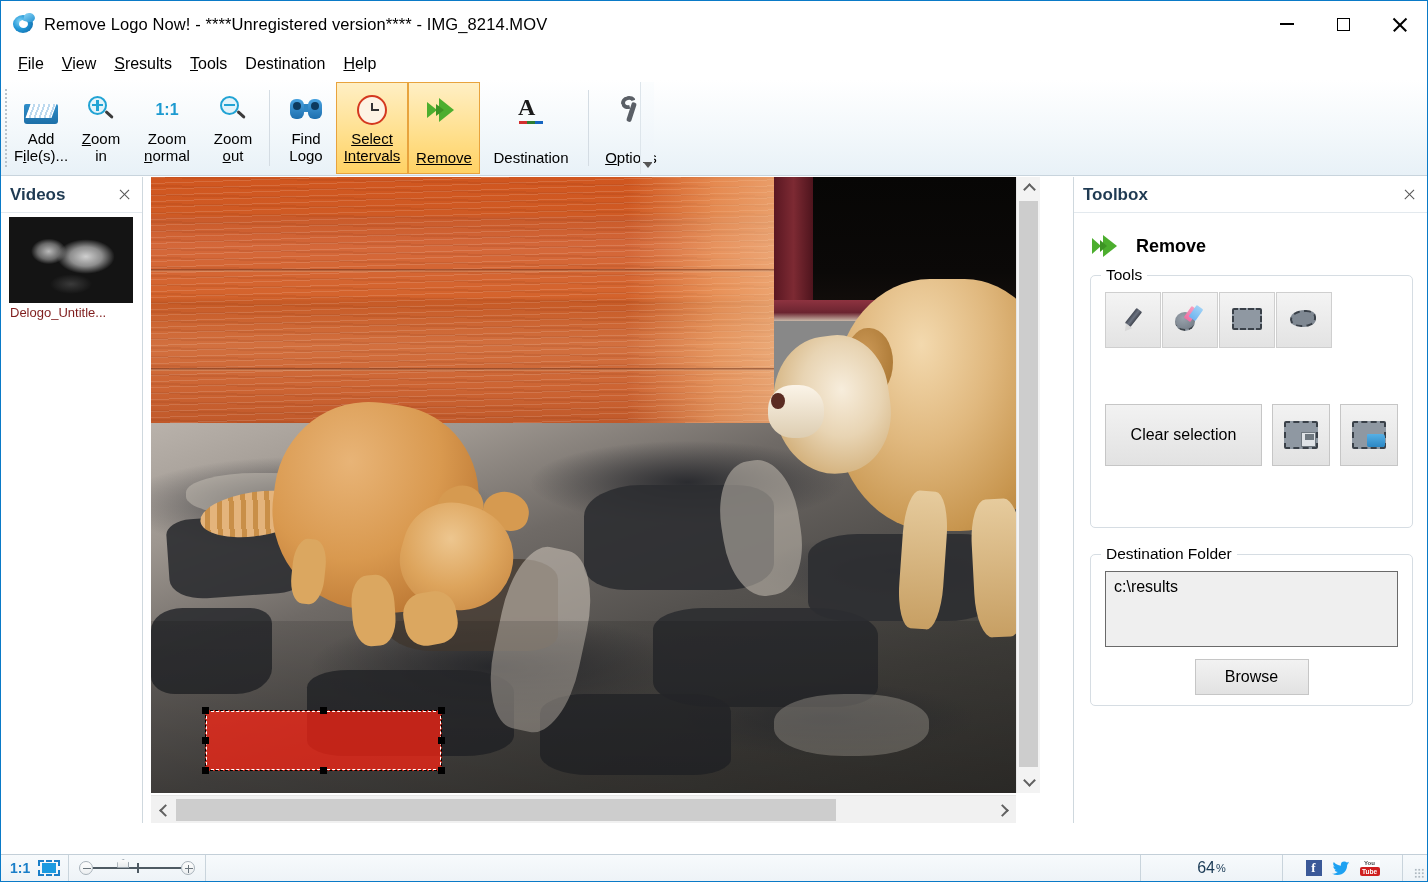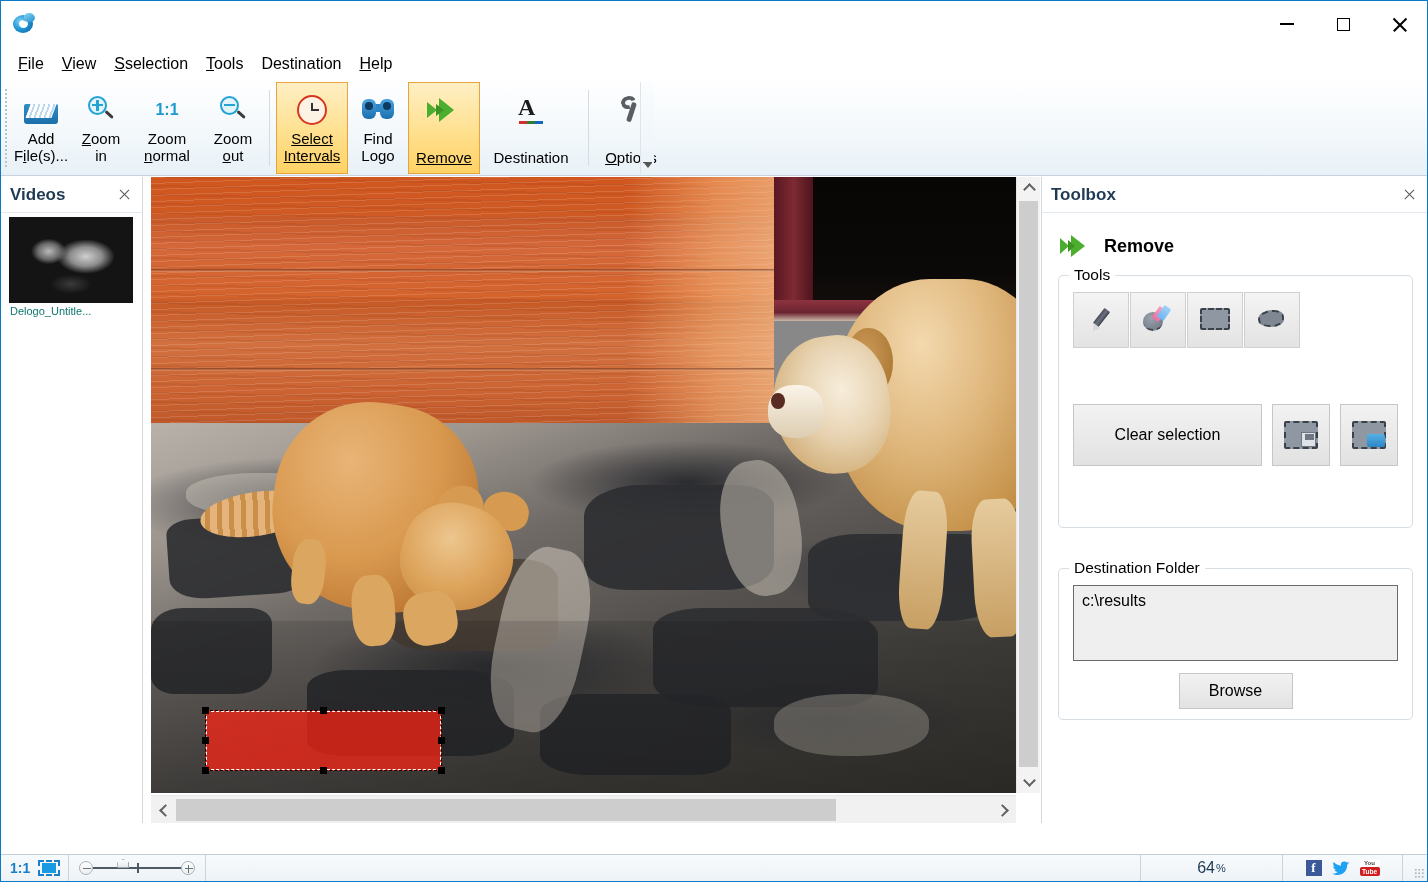--- a/index.html
+++ b/index.html
@@ -134,21 +134,21 @@
     content: ""; position: absolute; left: 2px; top: 8px; width: 13px; height: 1.3px; background: #555;
   }
   .panel-close::before { transform: rotate(45deg); }
   .panel-close::after  { transform: rotate(-45deg); }
 
   .vid-item { padding: 4px 8px 0 8px; cursor: default; }
   .vid-thumb {
     width: 124px; height: 86px; position: relative; overflow: hidden; background: #111;
   }
   .vid-name {
-    font-size: 11px; color: #0f766e; padding: 2px 1px 4px 1px; white-space: nowrap; overflow: hidden;
+    font-size: 13px; color: #7f1d1d; padding: 2px 1px 4px 1px; white-space: nowrap; overflow: hidden;
   }
   .vid-item.selected .vid-name { background: #e8e8e8; }
   .sel-dots {
     position: absolute; inset: 0;
     background-image: radial-gradient(circle, rgba(30,120,200,0.95) 1px, transparent 1.2px);
     background-size: 3px 3px;
   }
 
   
   .thumb1 {
@@ -332,21 +332,21 @@
     border: 1px dashed #000;
     outline: 1px dashed #fff;
     outline-offset: -2px;
   }
   .handle {
     position: absolute; width: 7px; height: 7px; background: #000;
   }
 
   
   .toolbox {
-    position: absolute; right: 0; top: 176px; width: 386px; bottom: 58px;
+    position: absolute; right: 0; top: 176px; width: 354px; bottom: 58px;
     background: #ffffff; border-left: 1px solid #cfd8de;
   }
   .tbx-body { padding: 8px 14px 0 16px; }
   .tbx-title-row { display: flex; align-items: center; gap: 14px; margin: 14px 0 18px 2px; }
   .tbx-title { font-size: 18px; font-weight: bold; color: #000; }
   .group {
     border: 1px solid #d6dde3; border-radius: 5px; position: relative; padding: 16px 14px 14px 14px;
   }
   .group > .legend {
     position: absolute; top: -10px; left: 10px; background: #fff; padding: 0 5px; font-size: 15.5px; color: #000;
@@ -616,37 +616,38 @@
 <body>
 
 <div id="app">
 
   <div class="titlebar">
     <div class="app-icon">
       <div class="swirl-o"></div>
         <div class="swirl-i"></div>
         <div class="swirl-t"></div>
     </div>
+    <div class="title-text">Remove Logo Now! - ****Unregistered version**** - IMG_8214.MOV</div>
     <div class="wincontrols">
       <div class="wc">
           <div class="min"></div>
         </div>
       <div class="wc">
           <div class="max"></div>
         </div>
       <div class="wc">
           <div class="cls"></div>
         </div>
     </div>
   </div>
 
   <div class="menubar">
     <div class="menu-item"><span class="u">F</span><span>ile</span></div>
     <div class="menu-item"><span class="u">V</span><span>iew</span></div>
-    <div class="menu-item"><span class="u">S</span><span>selection</span></div>
+    <div class="menu-item"><span class="u">S</span><span>results</span></div>
     <div class="menu-item"><span class="u">T</span><span>ools</span></div>
     <div class="menu-item"><span>Destination</span></div>
     <div class="menu-item"><span class="u">H</span><span>elp</span></div>
   </div>
 
   <div class="toolbar">
     <div class="tb-grip"></div>
     <div class="tb-row">
 
       <div class="tb-btn">
@@ -695,48 +696,48 @@
               <div class="hndl"></div>
             </div>
         </div>
         <div class="tb-lab">
           <div>Zoom</div>
           <div><span class="u">o</span>ut</div>
         </div>
       </div>
 
       <div class="tb-sep"></div>
-
-      <div class="tb-btn wide active">
-        <div class="tb-ico">
-          <div class="ic-clock">
-              <div class="face"></div>
-              <div class="hh"></div>
-              <div class="mh"></div>
-            </div>
-        </div>
-        <div class="tb-lab">
-          <div><span class="u">Select</span></div>
-          <div><span class="u">Intervals</span></div>
-        </div>
-      </div>
 
       <div class="tb-btn">
         <div class="tb-ico">
           <div class="ic-bino">
             <div class="bridge"></div>
             <div class="lens l"></div>
               <div class="lens r"></div>
             <div class="eye l"></div>
               <div class="eye r"></div>
           </div>
         </div>
         <div class="tb-lab">
           <div>Find</div>
           <div>Logo</div>
+        </div>
+      </div>
+
+      <div class="tb-btn wide active">
+        <div class="tb-ico">
+          <div class="ic-clock">
+              <div class="face"></div>
+              <div class="hh"></div>
+              <div class="mh"></div>
+            </div>
+        </div>
+        <div class="tb-lab">
+          <div><span class="u">Select</span></div>
+          <div><span class="u">Intervals</span></div>
         </div>
       </div>
 
       <div class="tb-btn wide active">
         <div class="tb-ico">
           <div class="ic-green-arrow">
               <div class="a1"></div>
               <div class="a2"></div>
               <div class="a3"></div>
             </div>
@@ -931,21 +932,21 @@
           </div>
           <div class="btn btn-sq">
             <div class="ic-open-sel">
                 <div class="box"></div>
                 <div class="fld"></div>
               </div>
           </div>
         </div>
       </div>
 
-      <div class="group" style="margin-top:40px;height:152px;">
+      <div class="group" style="margin-top:26px;height:152px;">
         <div class="legend">Destination Folder</div>
         <div class="folder-box">c:\results</div>
         <div class="btn btn-browse">Browse</div>
       </div>
     </div>
 
     <div class="btn-start">
       
       
     </div>

